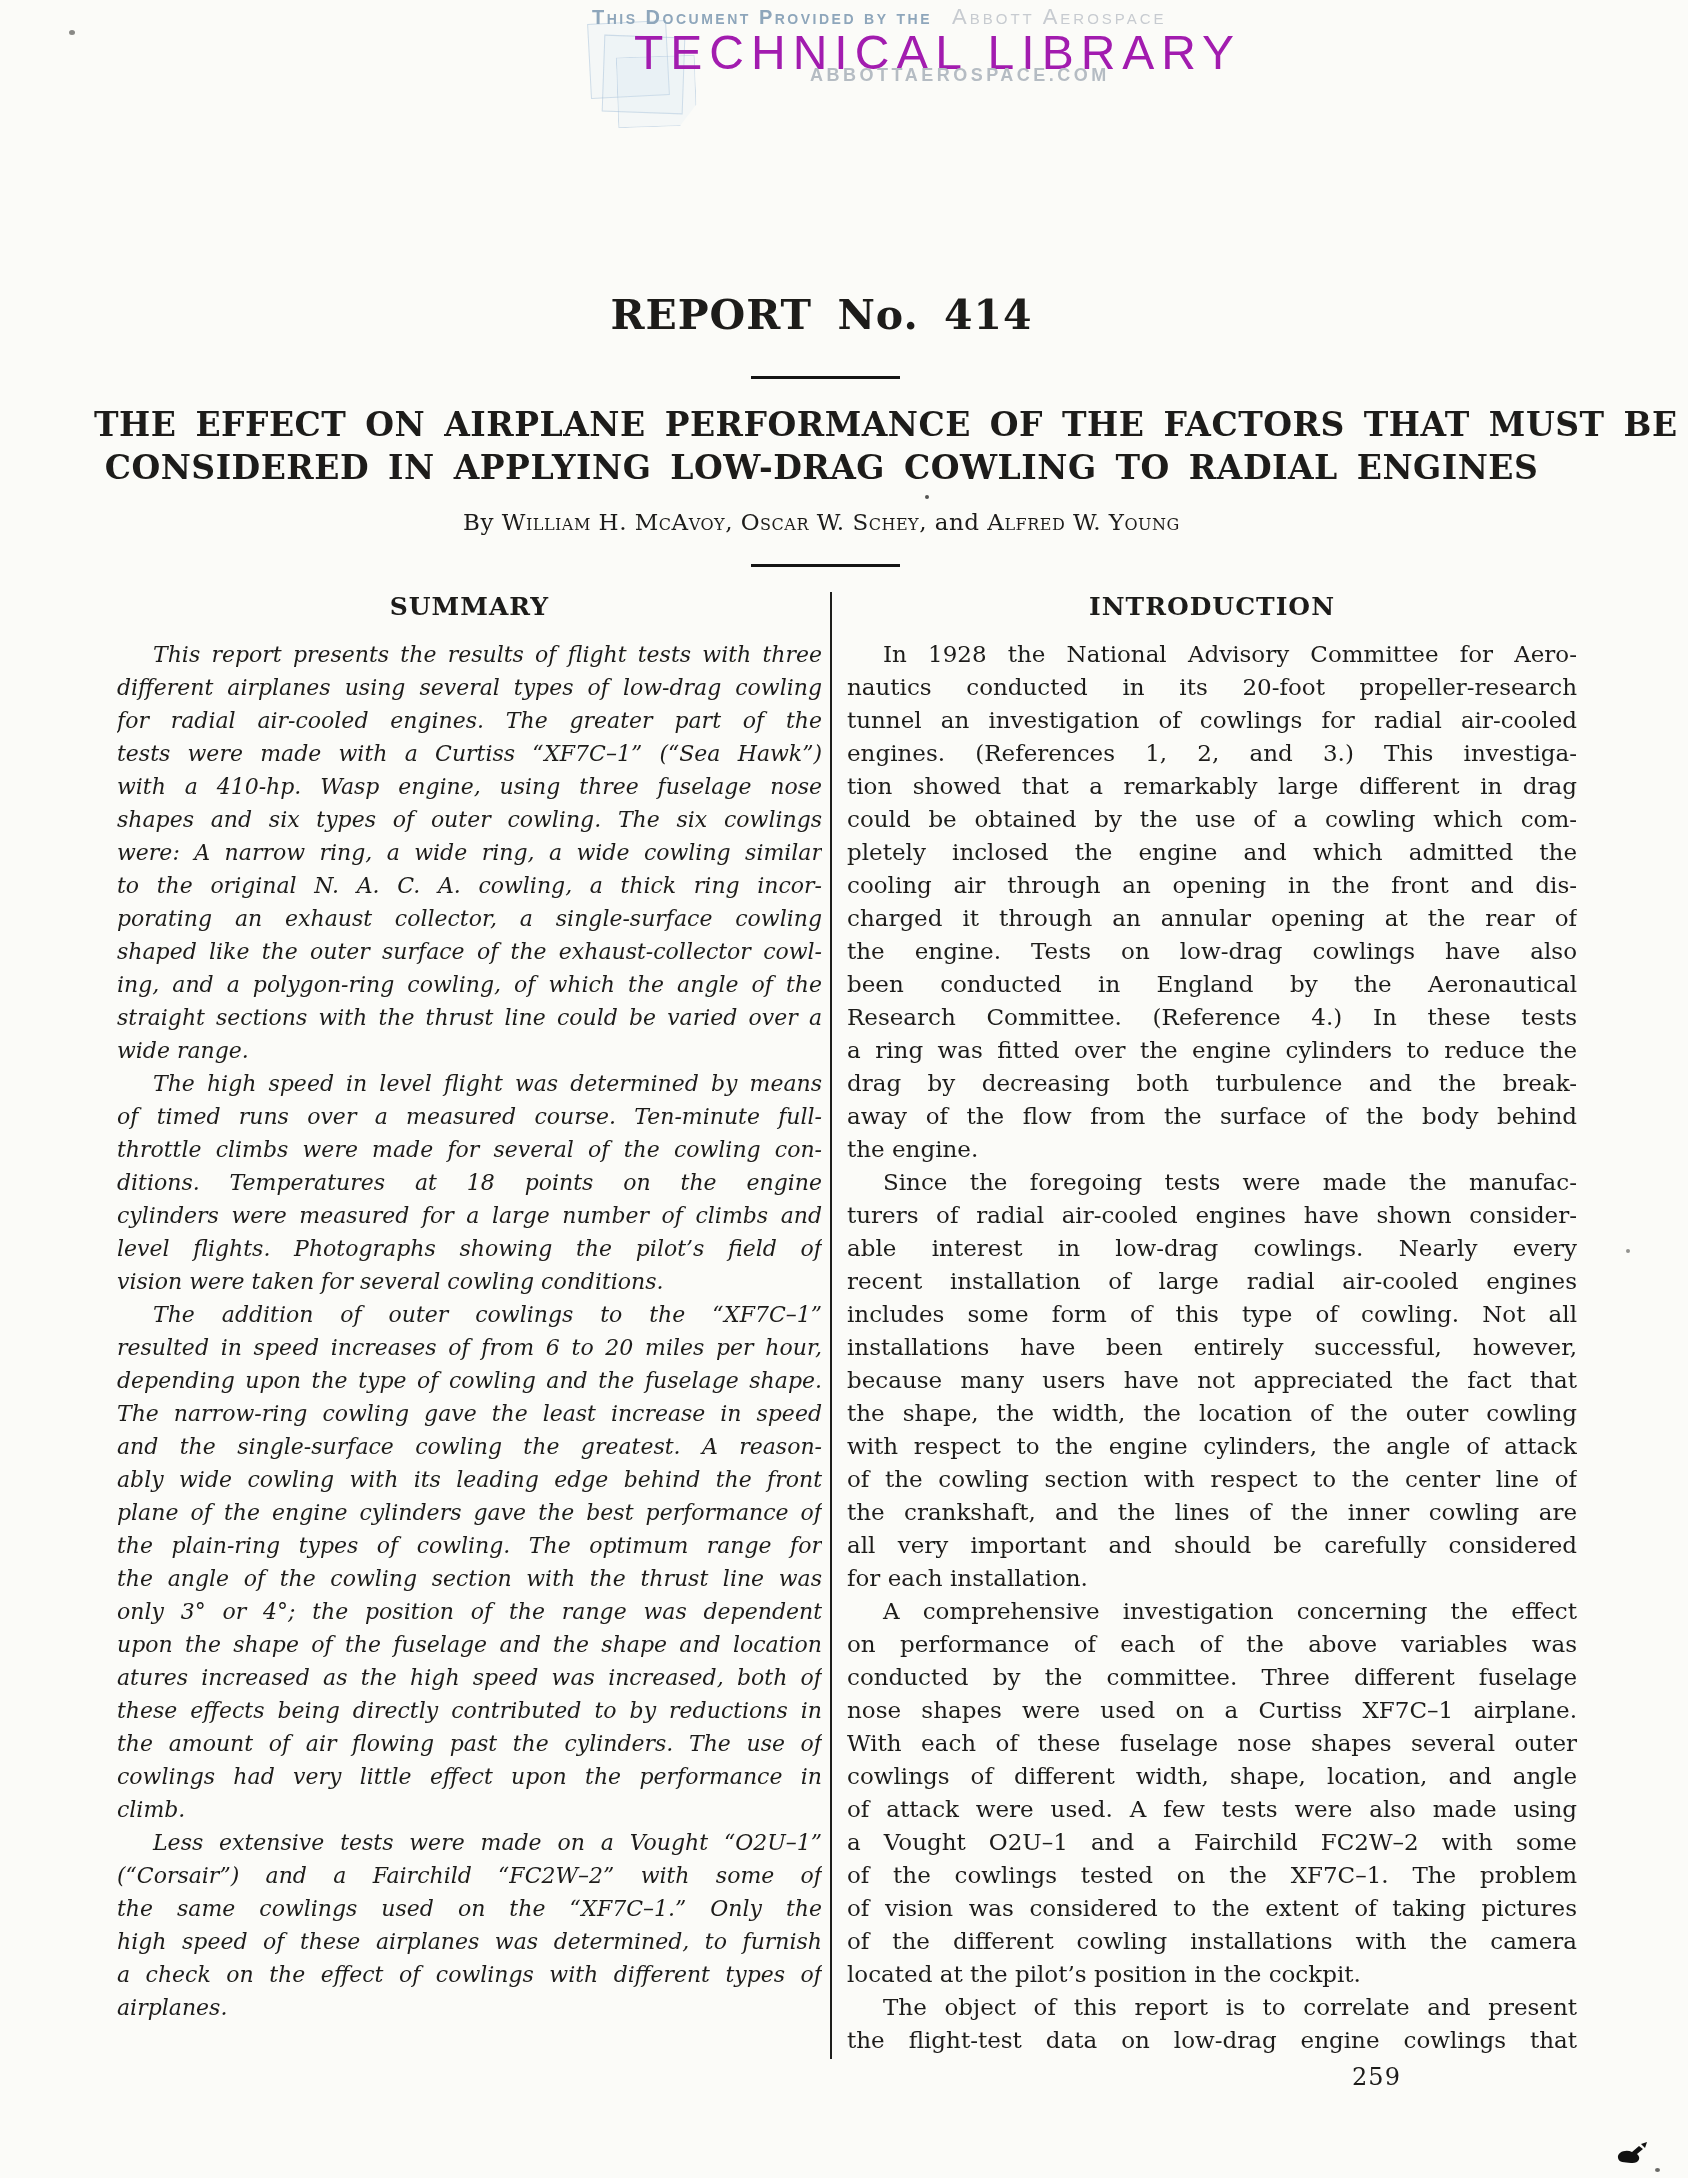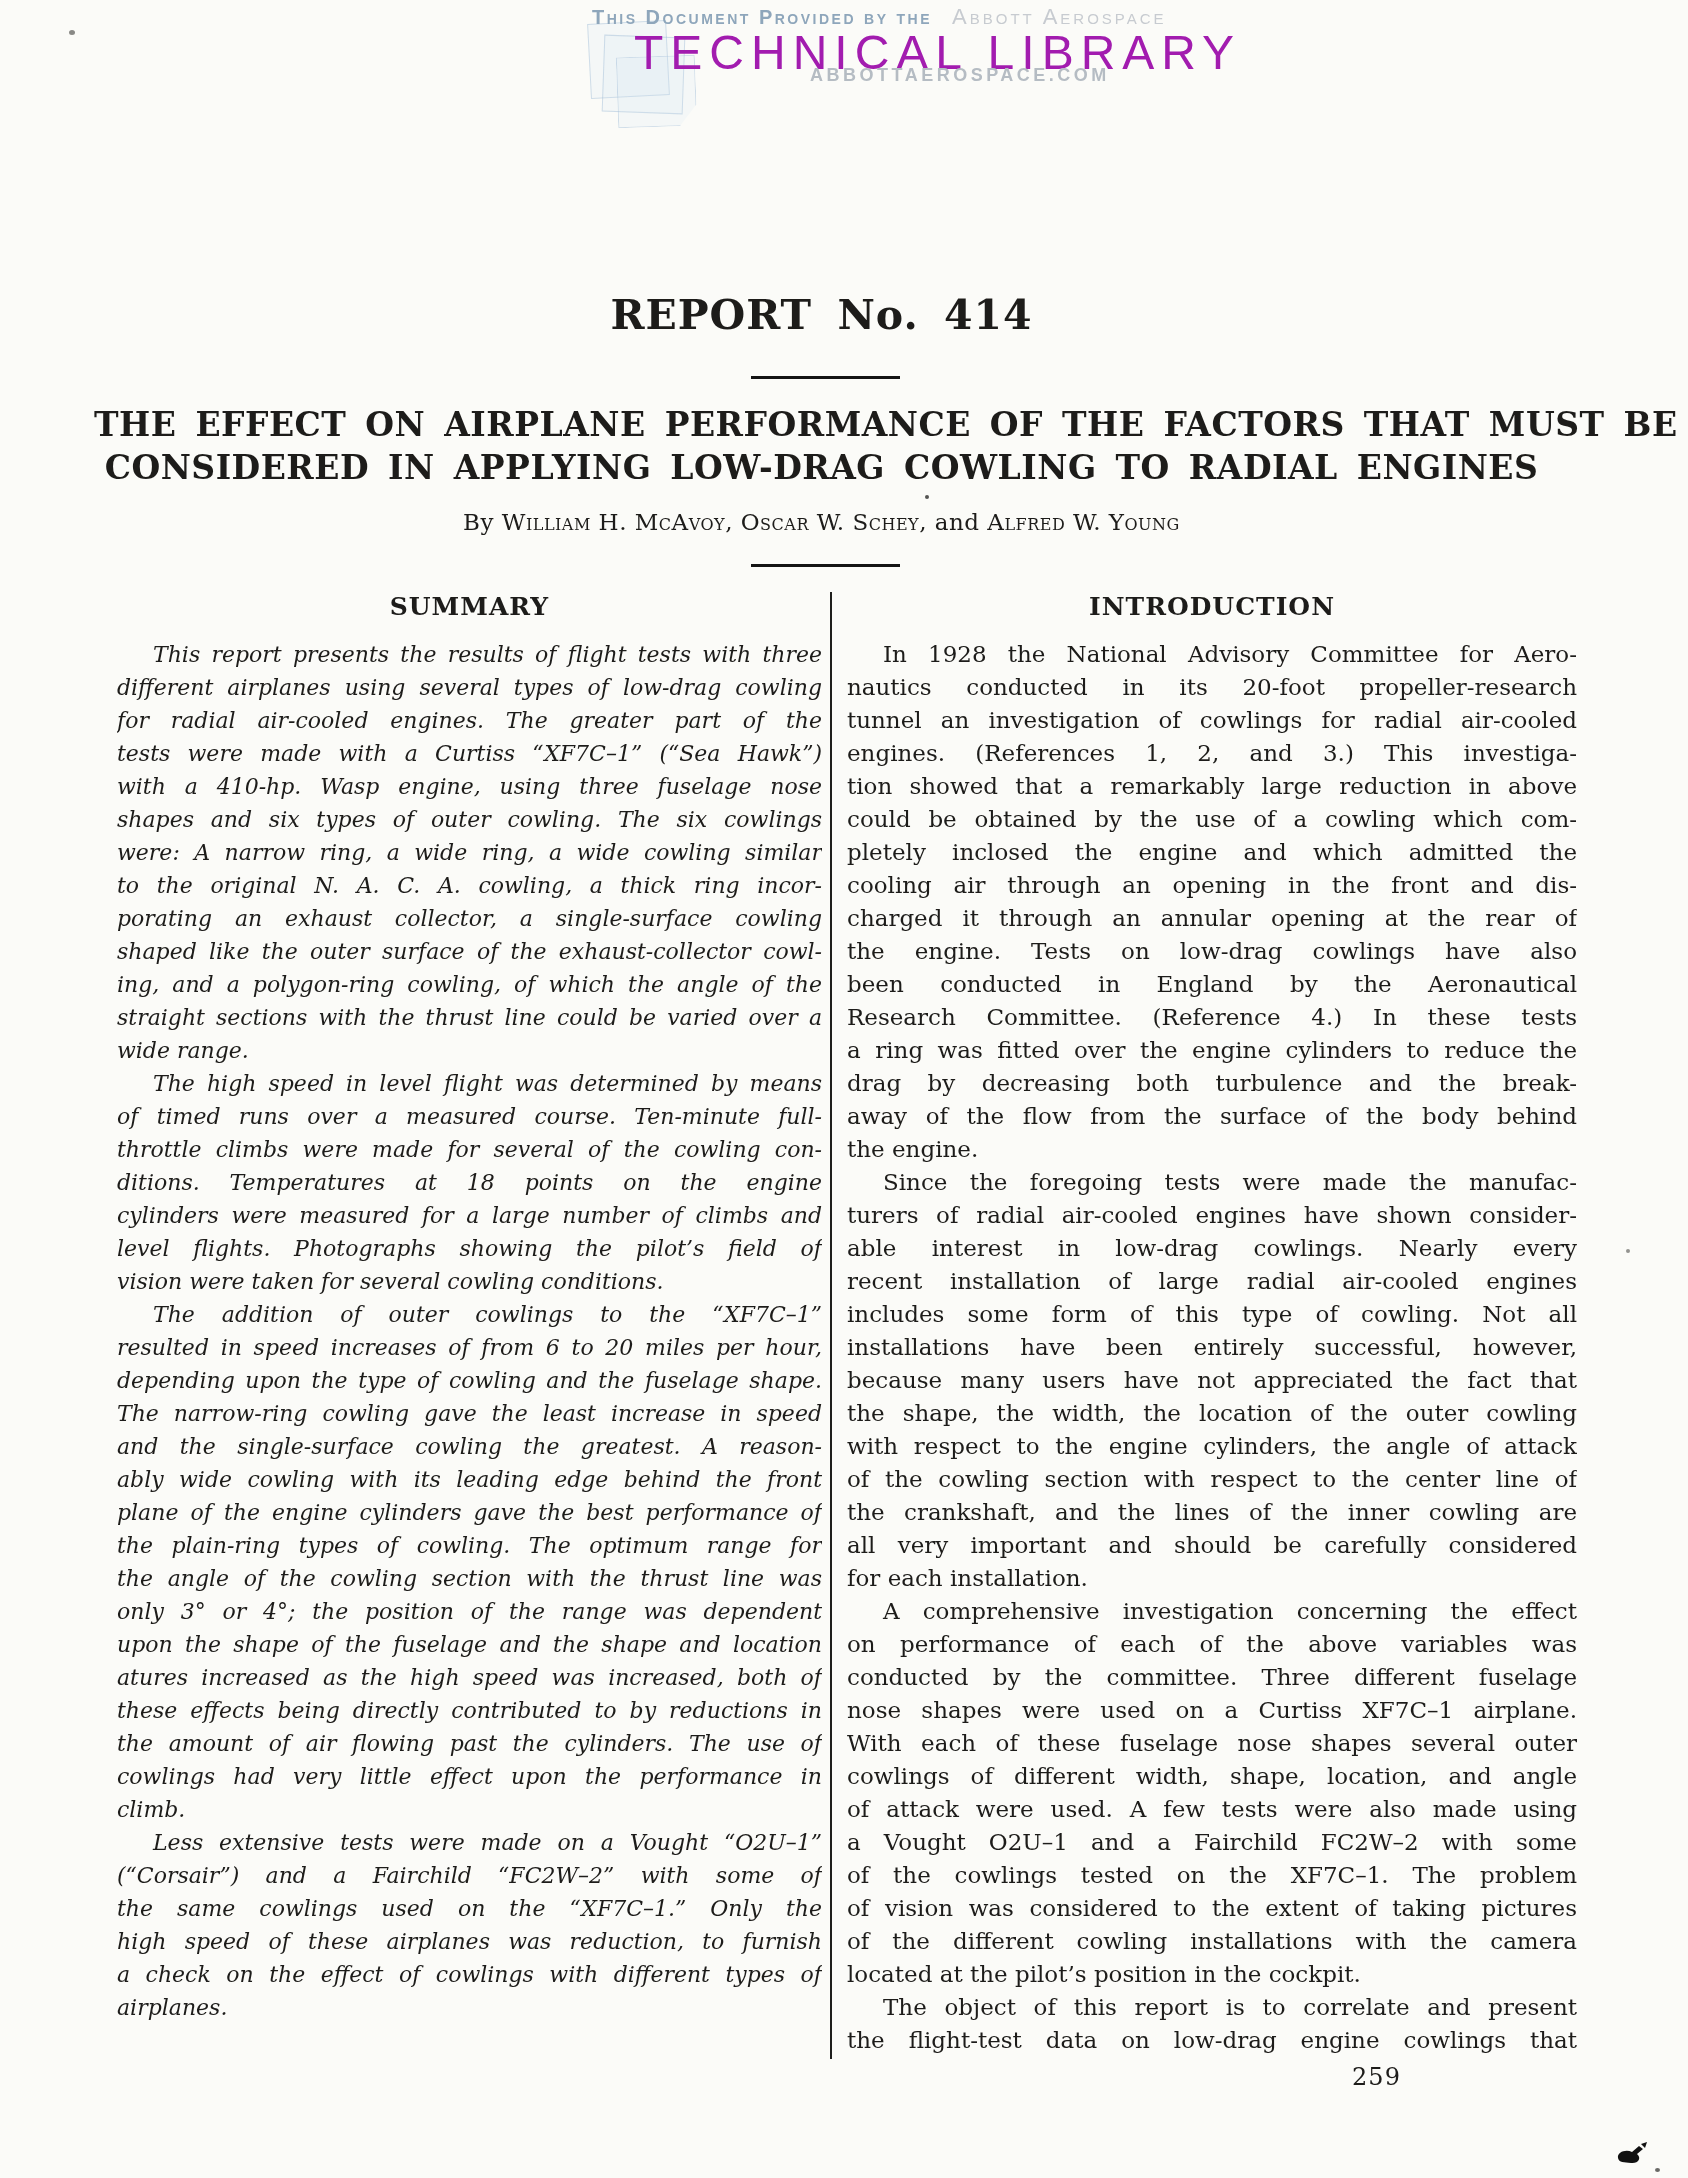--- a/index.html
+++ b/index.html
@@ -145,36 +145,36 @@
           <div class="tline">atures increased as the high speed was increased, both of</div>
           <div class="tline">these effects being directly contributed to by reductions in</div>
           <div class="tline">the amount of air flowing past the cylinders. The use of</div>
           <div class="tline">cowlings had very little effect upon the performance in</div>
           <div class="tline endline">climb.</div>
         </div>
         <div class="para">
           <div class="tline first">Less extensive tests were made on a Vought “O2U–1”</div>
           <div class="tline">(“Corsair”) and a Fairchild “FC2W–2” with some of</div>
           <div class="tline">the same cowlings used on the “XF7C–1.” Only the</div>
-          <div class="tline">high speed of these airplanes was reduction, to furnish</div>
+          <div class="tline">high speed of these airplanes was determined, to furnish</div>
           <div class="tline">a check on the effect of cowlings with different types of</div>
           <div class="tline endline">airplanes.</div>
         </div>
       </div>
   </section>
 
   <section class="column col-right">
     <div class="col-head">INTRODUCTION</div>
     <div id="introduction-body">
         <div class="para">
           <div class="tline first">In 1928 the National Advisory Committee for Aero-</div>
           <div class="tline">nautics conducted in its 20-foot propeller-research</div>
           <div class="tline">tunnel an investigation of cowlings for radial air-cooled</div>
           <div class="tline">engines. (References 1, 2, and 3.) This investiga-</div>
-          <div class="tline">tion showed that a remarkably large reduction in above</div>
+          <div class="tline">tion showed that a remarkably large different in drag</div>
           <div class="tline">could be obtained by the use of a cowling which com-</div>
           <div class="tline">pletely inclosed the engine and which admitted the</div>
           <div class="tline">cooling air through an opening in the front and dis-</div>
           <div class="tline">charged it through an annular opening at the rear of</div>
           <div class="tline">the engine. Tests on low-drag cowlings have also</div>
           <div class="tline">been conducted in England by the Aeronautical</div>
           <div class="tline">Research Committee. (Reference 4.) In these tests</div>
           <div class="tline">a ring was fitted over the engine cylinders to reduce the</div>
           <div class="tline">drag by decreasing both turbulence and the break-</div>
           <div class="tline">away of the flow from the surface of the body behind</div>

